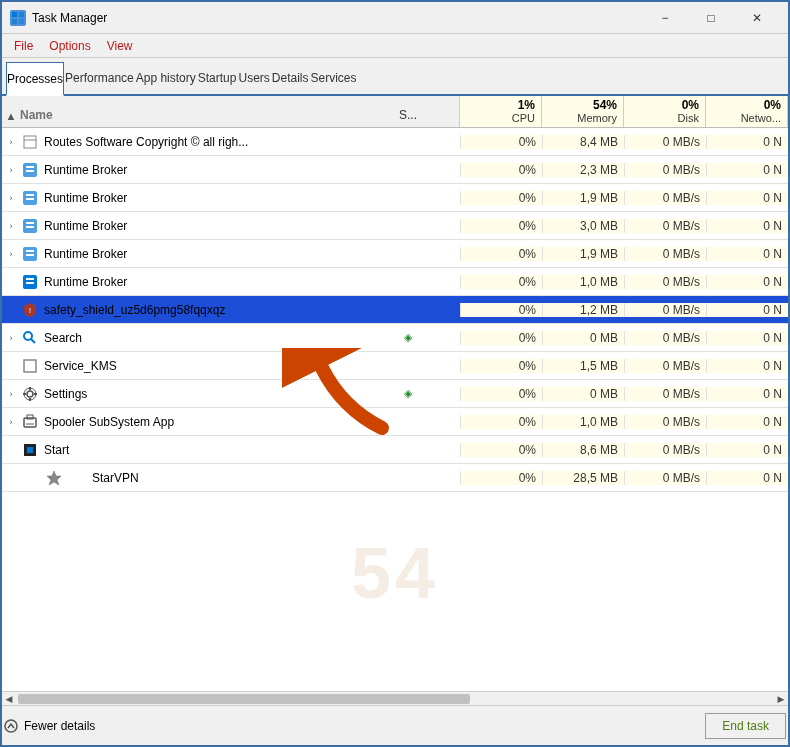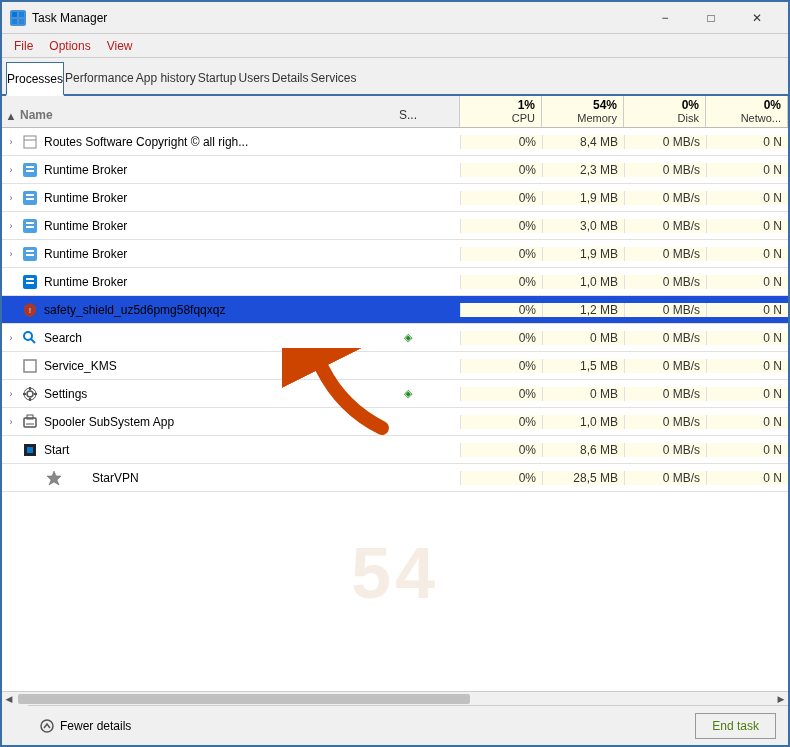--- a/index.html
+++ b/index.html
@@ -234,23 +234,22 @@
     .table-container::-webkit-scrollbar-track { background: #f0f0f0; }
     .table-container::-webkit-scrollbar-thumb { background: #c0c0c0; border: 2px solid #f0f0f0; }
 
     
     .bottom-bar {
       height: 40px;
       background: #f0f0f0;
       border-top: 1px solid #ccc;
       display: flex;
       align-items: center;
-      padding: 0 12px;
-      flex-shrink: 0;
-      margin-left: 26px;
+      padding: 0 2px;
+      flex-shrink: 0;
     }
     .fewer-details-btn {
       display: flex;
       align-items: center;
       gap: 6px;
       font-size: 12px;
       cursor: pointer;
       color: #000;
       background: transparent;
       border: none;

